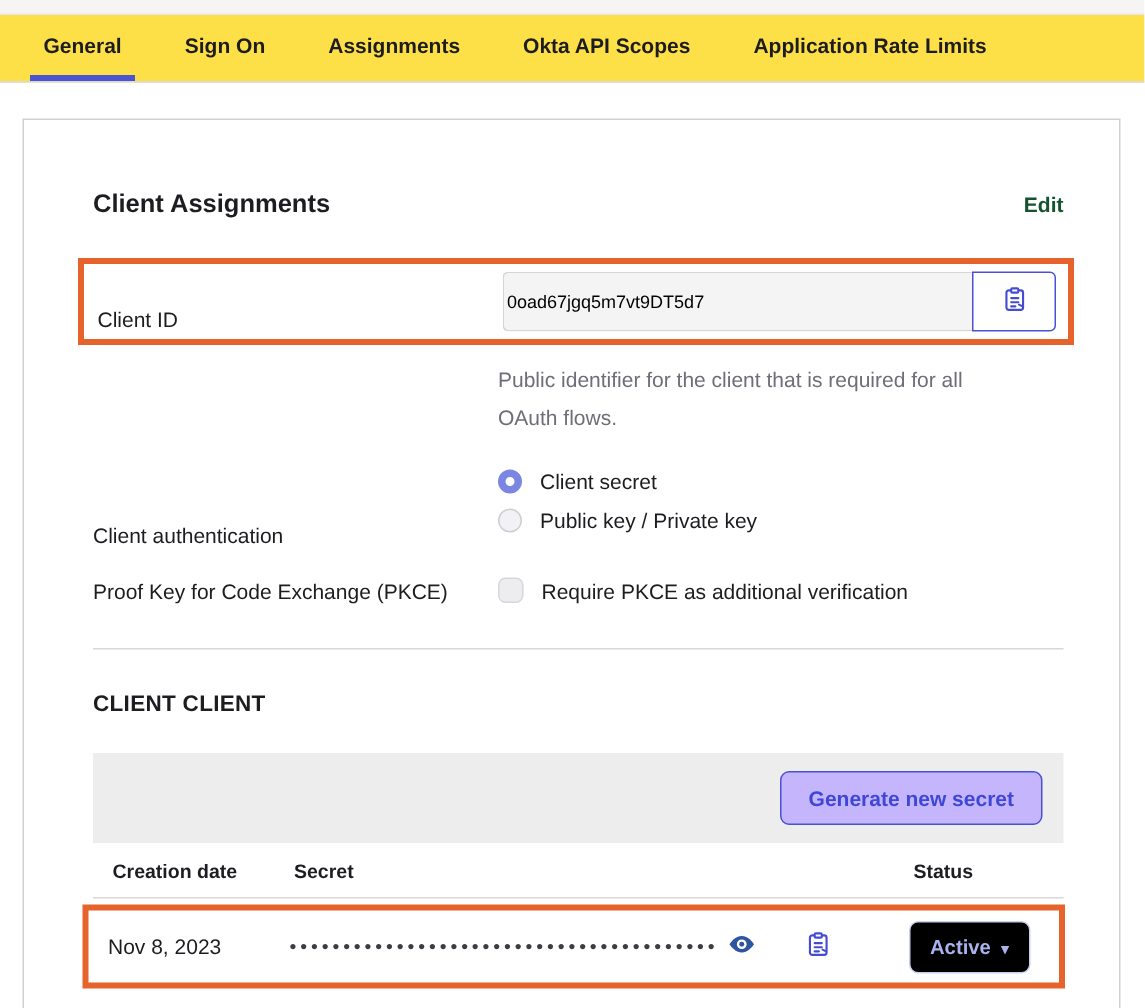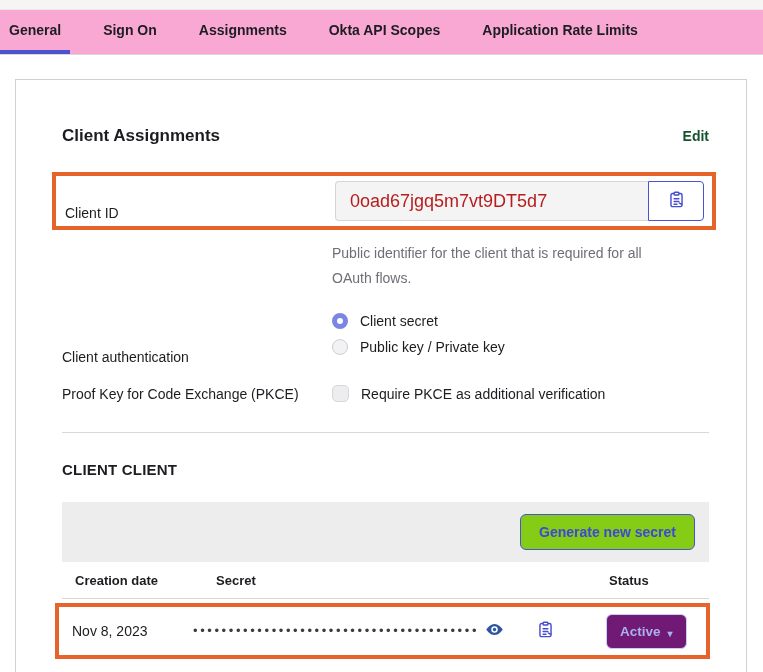--- a/index.html
+++ b/index.html
@@ -2,22 +2,22 @@
 <html><head>
 <meta charset="utf-8">
 <style>
   * { margin:0; padding:0; box-sizing:border-box; }
   html,body { width:763px; height:672px; overflow:hidden; background:#fff;
               font-family:"Liberation Sans", sans-serif; color:#1d1d21; }
 
   .topstrip { height:10px; background:#f6f5f4; border-bottom:1px solid #e9e8e6; }
 
   
-  .tabbar { display:flex; align-items:stretch; height:45px; padding-left:0;
-            border-bottom:1px solid #d8d8d8; background:#f9a8d4; }
+  .tabbar { display:flex; align-items:stretch; height:45px; padding-left:20px;
+            border-bottom:1px solid #d8d8d8; background:#fde047; }
   .tab { display:flex; align-items:center; padding:0 9px; margin-right:24px;
          font-size:14px; font-weight:700; color:#1d1d21; cursor:pointer;
          border-bottom:4px solid transparent; white-space:nowrap; }
   .tab.active { border-bottom-color:#4b53cf; }
 
   
   .card { margin:24px 16px 0 15px; background:#fff; border:1px solid #cfcfd4;
           padding:36px 37px 80px 46px; min-height:640px; }
 
   .card-head { display:flex; justify-content:space-between; align-items:center;
@@ -36,21 +36,21 @@
   .highlight { border:4px solid #e7632c; pointer-events:auto; }
   .hl-clientid { margin:0 -7px 0 -10px; padding:5px 0 5px 9px; }
   .hl-row { margin:4px -1px 0 -7px; padding:2px 0; }
 
   .hl-clientid .field-label { padding-top:12px; }
 
   
   .input-group { display:flex; }
   .id-input { width:313px; height:40px; line-height:38px; background:#f4f4f5;
               border:1px solid #d4d4d9; border-right:none; border-radius:4px 0 0 4px;
-              color:#b91c1c; font-size:18px; padding:0 14px; white-space:nowrap;
+              color:#000000; font-size:12px; padding:0 2px; white-space:nowrap;
               overflow:hidden; }
   .copy-btn { width:56px; height:40px; background:#fff; border:1px solid #4a51d3;
               border-radius:0 4px 4px 0; display:flex; align-items:center;
               justify-content:center; cursor:pointer; }
 
   .help-row { margin-top:11px; }
   .help-text { max-width:330px; font-size:14px; line-height:25px; color:#6e6e78; }
 
   
   .auth-row { margin-top:22px; }
@@ -64,41 +64,41 @@
   .checkbox { width:17px; height:17px; border-radius:5px; margin-right:12px;
               background:#ededf0; border:1px solid #d6d6db; cursor:pointer; flex:0 0 17px; }
 
   .divider { border:none; border-top:1px solid #d8d8d8; margin:30px 0 0 0; }
 
   
   .secrets-title { font-size:15px; font-weight:700; letter-spacing:.2px; margin-top:28px; }
 
   .panel { margin-top:24px; background:#ededee; padding:12px 14px; display:flex;
            justify-content:flex-end; }
-  .generate-btn { background:#84cc16; border:1px solid #4a51d3; border-radius:6px;
+  .generate-btn { background:#c4b5fd; border:1px solid #4a51d3; border-radius:6px;
                   color:#3f47d6; font-weight:700; font-size:14px; padding:9px 18px;
                   cursor:pointer; font-family:"Liberation Sans", sans-serif; }
 
   .thead { display:flex; align-items:center; height:37px;
            border-bottom:1px solid #d8d8d8; font-size:13px; font-weight:700; }
   .th-date { width:134px; flex:0 0 134px; padding-left:13px; }
-  .th-secret { flex:1;margin-left:20px; }
+  .th-secret { flex:1; }
   .th-status { width:100px; flex:0 0 100px; }
 
   .trow { display:flex; align-items:center; height:44px; font-size:14px; }
   .td-date { width:134px; flex:0 0 134px; padding-left:13px; }
   .td-secret { flex:1; display:flex; align-items:center; }
   .dots { color:#3c3c42; font-size:13px; letter-spacing:2.6px; line-height:1;
           transform:translateY(-1px); }
   .icon-btn { background:none; border:none; cursor:pointer; display:flex;
               align-items:center; justify-content:center; padding:0; }
   .eye-btn { margin-left:6px; }
   .clip-btn { margin-left:32px; }
   .td-status { width:100px; flex:0 0 100px; }
-  .status-btn { background:#701a75; border:1px solid #c9cff3; border-radius:6px;
+  .status-btn { background:#000000; border:1px solid #c9cff3; border-radius:6px;
                 color:#a9b2ec; font-weight:700; font-size:13.5px; padding:9px 13px;
                 cursor:pointer; display:flex; align-items:flex-end; gap:7px;
                 font-family:"Liberation Sans", sans-serif; }
   .caret { font-size:10px; }
 </style>
 </head>
 <body>
 
 <div class="topstrip"></div>
 

